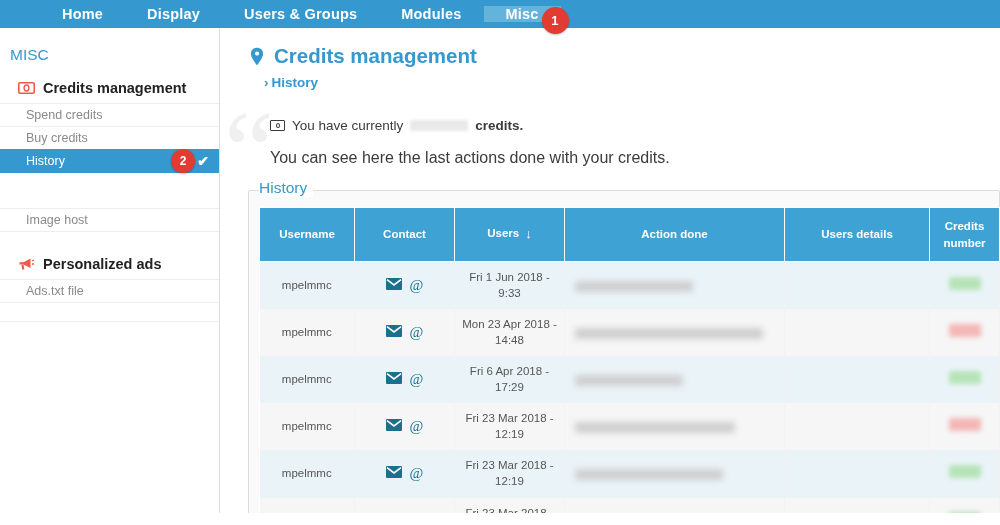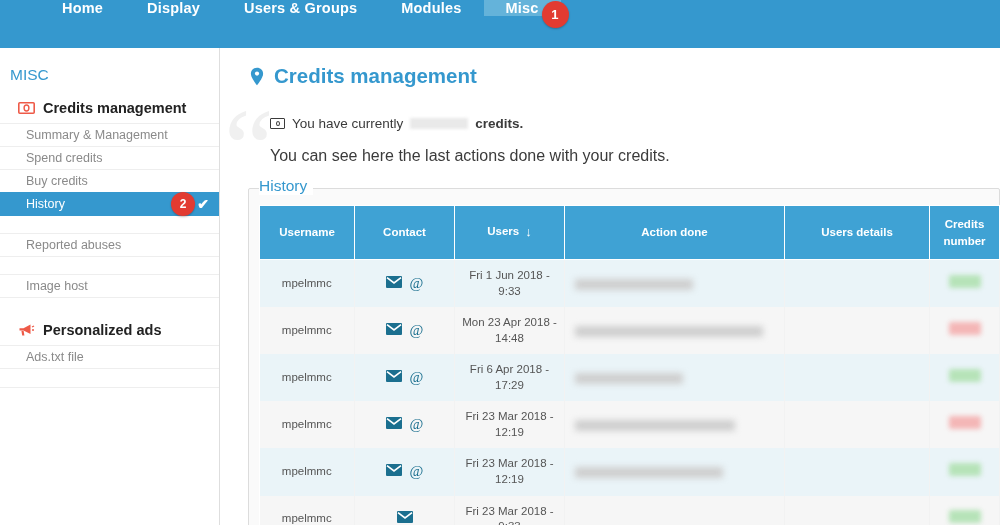--- a/index.html
+++ b/index.html
@@ -7,24 +7,24 @@
   html, body {
     width: 1000px; height: 525px;
     overflow: hidden;
     background: #ffffff;
     font-family: "Liberation Sans", sans-serif;
     -webkit-font-smoothing: antialiased;
   }
 
   
   .topnav {
-    height: 48px;
+    height: 28px;
     background: #3598ce;
     display: flex;
-    align-items: flex-start;
+    align-items: center;
     position: relative;
     z-index: 20;
   }
   .topnav-spacer { width: 40px; flex: 0 0 40px; }
   .nav-tab {
     display: flex;
     align-items: center;
     justify-content: center;
     padding: 0 22px;
     color: #ffffff;
@@ -321,39 +321,33 @@
     <div class="sb-group-head">
       <span class="ico">
         <svg width="17" height="12" viewBox="0 0 17 12">
           <rect x="0.8" y="0.8" width="15.4" height="10.4" rx="1" fill="none" stroke="#ee5a48" stroke-width="1.6"></rect>
           <ellipse cx="8.5" cy="6" rx="2.4" ry="3" fill="none" stroke="#ee5a48" stroke-width="1.4"></ellipse>
         </svg>
       </span>
       <span>Credits management</span>
     </div>
     <div class="sb-item">
-      <span>Summary &amp; Management</span>
-    </div>
-    <div class="sb-item">
       <span>Spend credits</span>
     </div>
     <div class="sb-item">
       <span>Buy credits</span>
     </div>
     <div class="sb-item active">
       <span>History</span>
       <span class="sb-badge">2</span>
       <span class="sb-check">✔</span>
     </div>
 
     <div class="sb-gap"></div>
 
-    <div class="sb-item">
-      <span>Reported abuses</span>
-    </div>
 
     <div class="sb-gap"></div>
 
     <div class="sb-item">
       <span>Image host</span>
     </div>
 
     <div class="sb-gap"></div>
 
     <div class="sb-group-head">
@@ -379,20 +373,23 @@
     <div class="page-title">
       <span class="ico">
         <svg width="14" height="19" viewBox="0 0 14 19">
           <path d="M7 0.8 C3.5 0.8 0.9 3.4 0.9 6.7 C0.9 11 7 18.2 7 18.2 C7 18.2 13.1 11 13.1 6.7 C13.1 3.4 10.5 0.8 7 0.8 Z" fill="#3598ce"></path>
           <circle cx="7" cy="6.6" r="2.1" fill="#ffffff"></circle>
         </svg>
       </span>
       <span>Credits management</span>
     </div>
 
+    <div class="breadcrumb">
+      <span class="crumb-sep">›</span><span>History</span>
+    </div>
 
     <div class="quote-block">
       <span class="qmark qmark-open">“</span>
 
       <div class="quote-line1">
         <span class="money-ico">
             <i></i>
           </span>
         <span>You have currently</span>
         <span class="redact" style="width:58px"></span>

